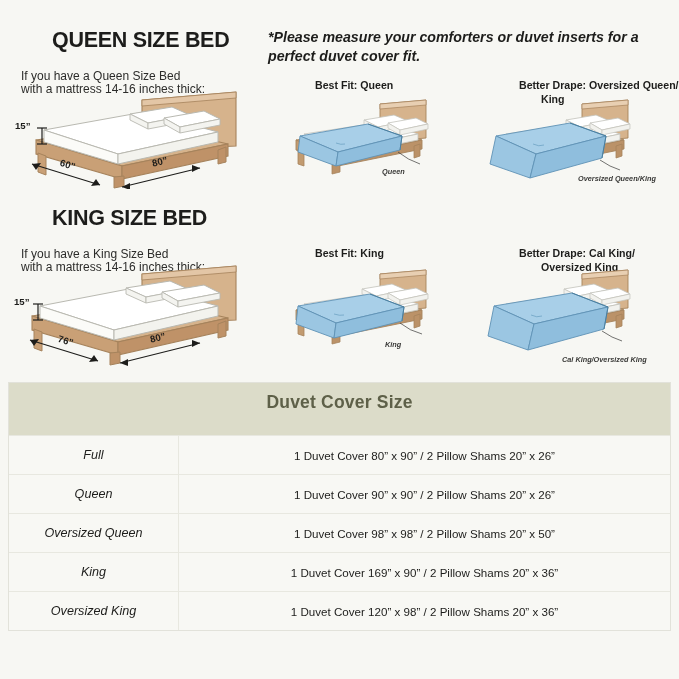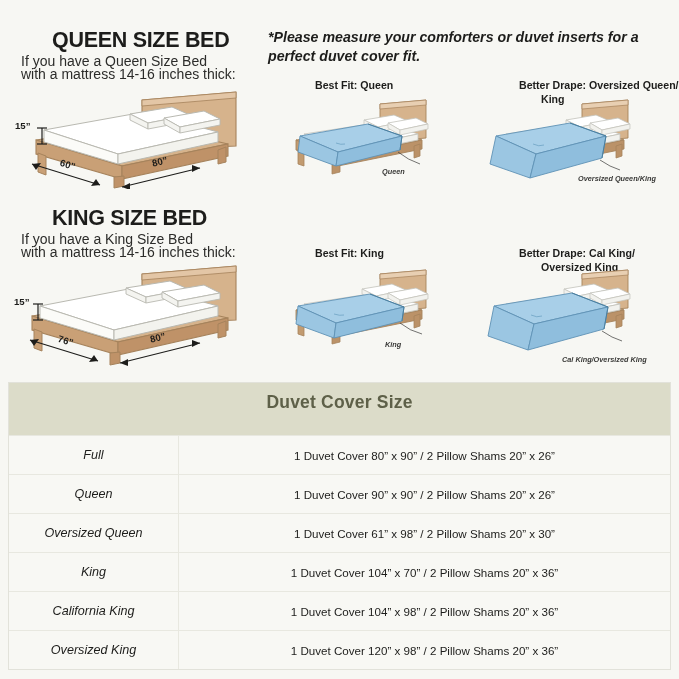--- a/index.html
+++ b/index.html
@@ -13,21 +13,21 @@
   }
   .page{position:relative;width:679px;height:679px;}
 
   
   .left-col{position:absolute;left:0;top:0;width:262px;height:378px;}
   .sec-title{
     font-size:21.5px;font-weight:700;letter-spacing:-0.3px;
     color:#1d1d1b;
     margin-left:32px;
   }
-  .sec-sub{font-size:14px;line-height:12.6px;color:#2c2c2a;margin-top:0;}
+  .sec-sub{font-size:12px;line-height:12.6px;color:#2c2c2a;margin-top:15px;}
 
   
   .note{
     position:absolute;left:268px;top:28px;width:408px;
     font-size:14.2px;font-style:italic;font-weight:700;line-height:19px;
     color:#1d1d1b;
   }
   .col-head{
     position:absolute;font-size:10.6px;font-weight:700;color:#1d1d1b;line-height:14px;margin-left:43px;
   }
@@ -287,29 +287,25 @@
     <div class="row">
       <div class="c-size">Full</div>
       <div class="c-desc">1 Duvet Cover 80” x 90” / 2 Pillow Shams 20” x 26”</div>
     </div>
     <div class="row">
       <div class="c-size">Queen</div>
       <div class="c-desc">1 Duvet Cover 90” x 90” / 2 Pillow Shams 20” x 26”</div>
     </div>
     <div class="row">
       <div class="c-size">Oversized Queen</div>
-      <div class="c-desc">1 Duvet Cover 61” x 98” / 2 Pillow Shams 20” x 30”</div>
+      <div class="c-desc">1 Duvet Cover 98” x 98” / 2 Pillow Shams 20” x 50”</div>
     </div>
     <div class="row">
       <div class="c-size">King</div>
-      <div class="c-desc">1 Duvet Cover 104” x 70” / 2 Pillow Shams 20” x 36”</div>
-    </div>
-    <div class="row">
-      <div class="c-size">California King</div>
-      <div class="c-desc">1 Duvet Cover 104” x 98” / 2 Pillow Shams 20” x 36”</div>
+      <div class="c-desc">1 Duvet Cover 169” x 90” / 2 Pillow Shams 20” x 36”</div>
     </div>
     <div class="row">
       <div class="c-size">Oversized King</div>
       <div class="c-desc">1 Duvet Cover 120” x 98” / 2 Pillow Shams 20” x 36”</div>
     </div>
   </div>
 
 </div>
 
 </body></html>

